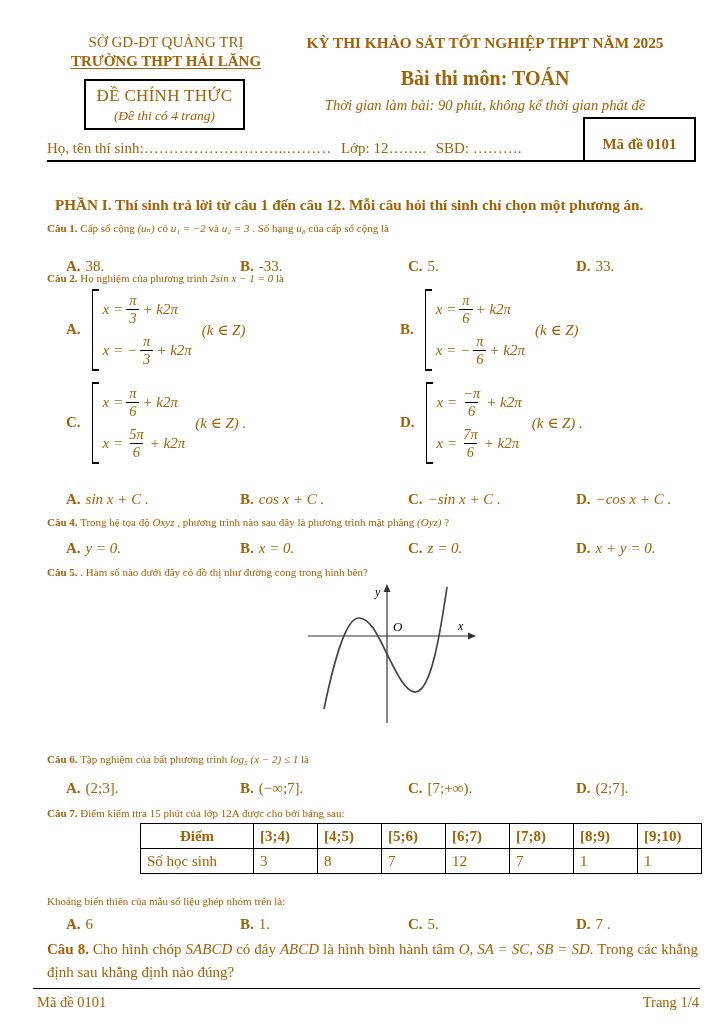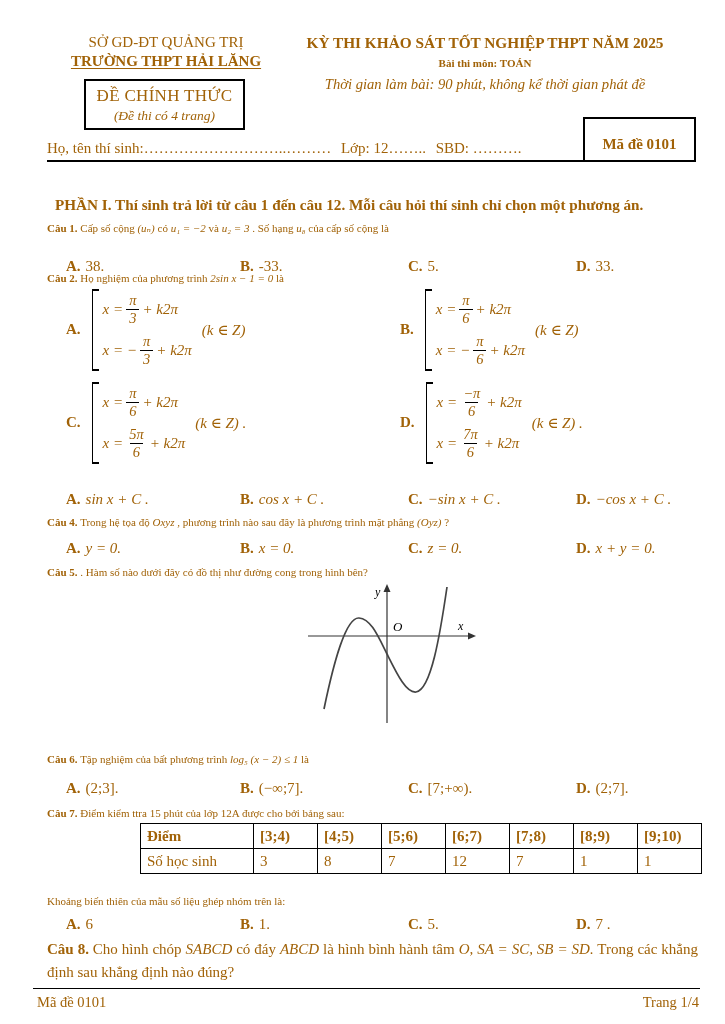--- a/index.html
+++ b/index.html
@@ -12,21 +12,21 @@
   
   .hdr-left{left:56px;top:33px;width:220px;text-align:center;line-height:1.25;}
   .hdr-dept{font-size:15px;}
   .hdr-school{font-size:15px;font-weight:bold;text-decoration:underline;text-underline-offset:2px;}
   .exam-box{left:84px;top:79px;width:157px;height:47px;border:2px solid #000;text-align:center;
             display:flex;flex-direction:column;justify-content:center;line-height:1.3;}
   .exam-box .t1{font-size:17px;letter-spacing:.3px;}
   .exam-box .t2{font-size:13.5px;font-style:italic;}
   .hdr-right{left:272px;top:33px;width:426px;text-align:center;line-height:1.3;}
   .hdr-title{font-size:15.3px;font-weight:bold;}
-  .hdr-subject{font-size:11px;font-weight:bold;margin-top:3px;}
+  .hdr-subject{font-size:20px;font-weight:bold;margin-top:12px;}
   .hdr-duration{font-size:14.6px;font-style:italic;margin-top:5px;}
   .code-box{left:583px;top:117px;width:113px;height:45px;border:2px solid #000;
             display:flex;align-items:center;justify-content:center;padding-top:10px;box-sizing:border-box;
             font-weight:bold;font-size:15px;}
   .student-line{left:47px;top:140px;width:537px;border-bottom:2px solid #000;padding-bottom:3px;
                 white-space:nowrap;font-size:15px;}
   .student-line span{margin-right:6px;}
 
   
   .part-heading{left:55px;top:196px;right:25px;font-weight:bold;font-size:15.2px;}
@@ -49,21 +49,21 @@
   .frac .num{padding:0 3px;}
   .kset{margin-left:10px;font-size:15px;}
 
   
   .graph{left:300px;top:583px;width:192px;height:146px;}
 
   
   .score-table{left:140px;top:823px;border-collapse:collapse;font-size:15px;}
   .score-table td,.score-table th{border:1px solid #000;padding:1px 6px;height:22px;text-align:left;font-weight:normal;}
   .score-table th{font-weight:bold;}
-  .score-table .c0{width:100px;}
+  .score-table .c0{width:100px;text-align:center;}
   .score-table .c{width:51px;}
 
   .q8text{left:47px;top:938px;right:27px;text-align:justify;line-height:1.5;}
 
   
   .footer-line{left:33px;right:25px;top:988px;border-top:1.5px solid #000;height:0;}
   .footer-left{left:37px;top:994px;font-size:14.5px;}
   .footer-right{right:26px;top:994px;font-size:14.5px;}
 </style>
 </head>

